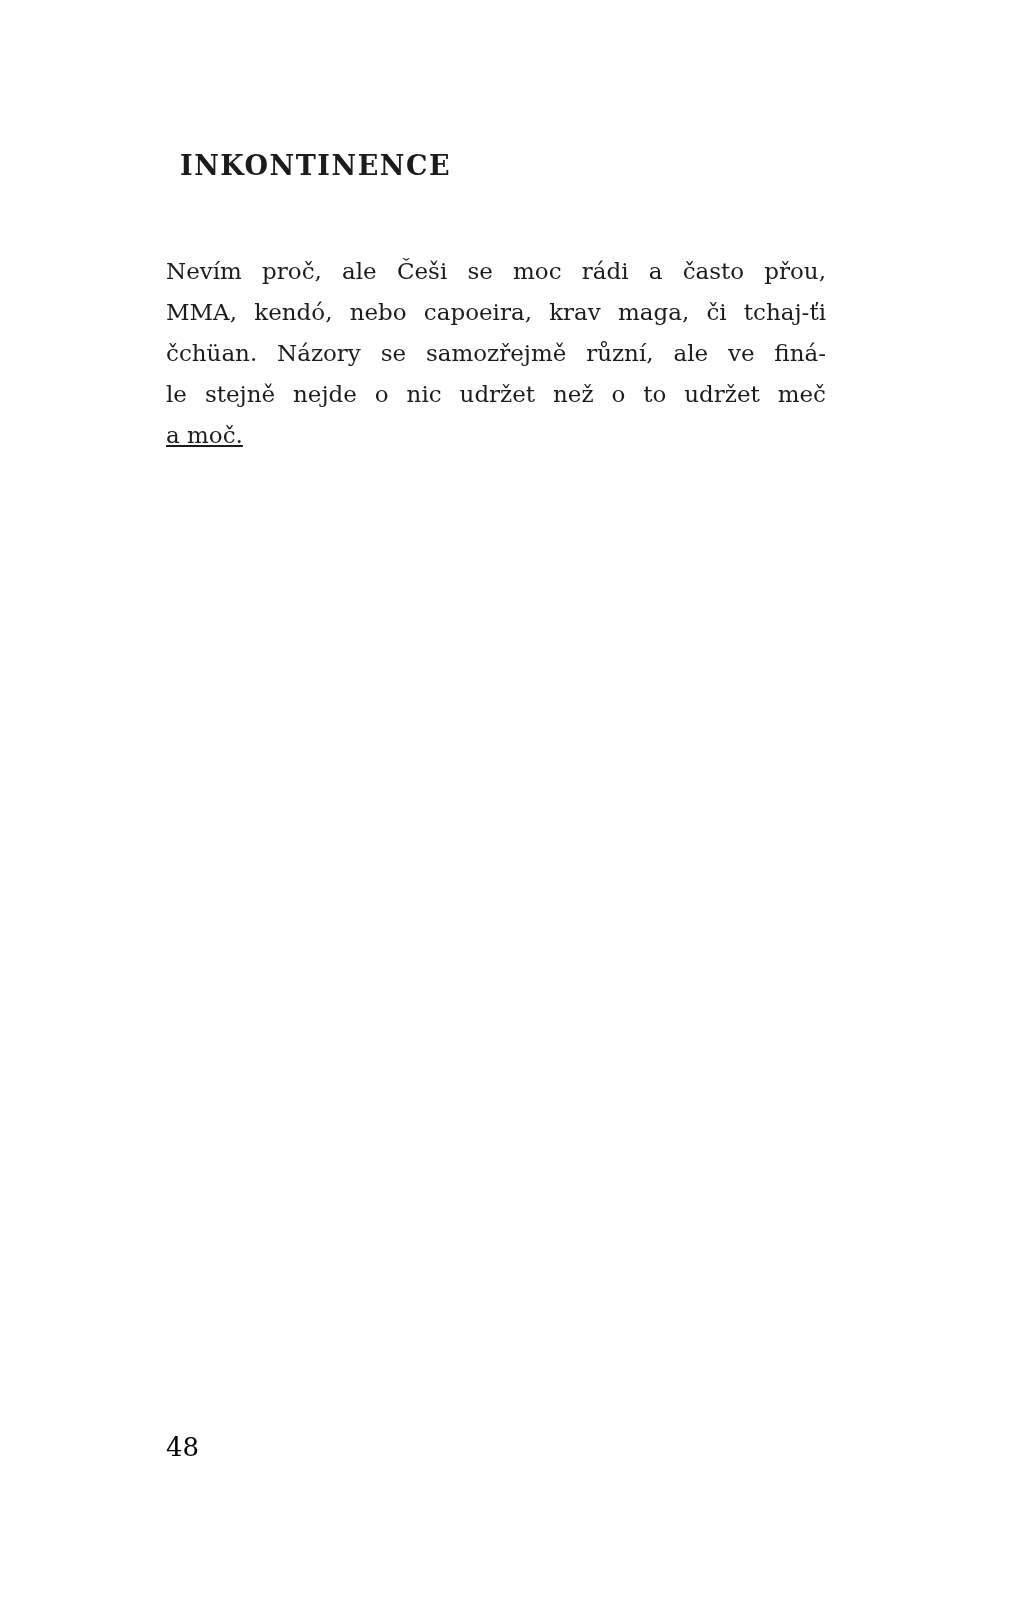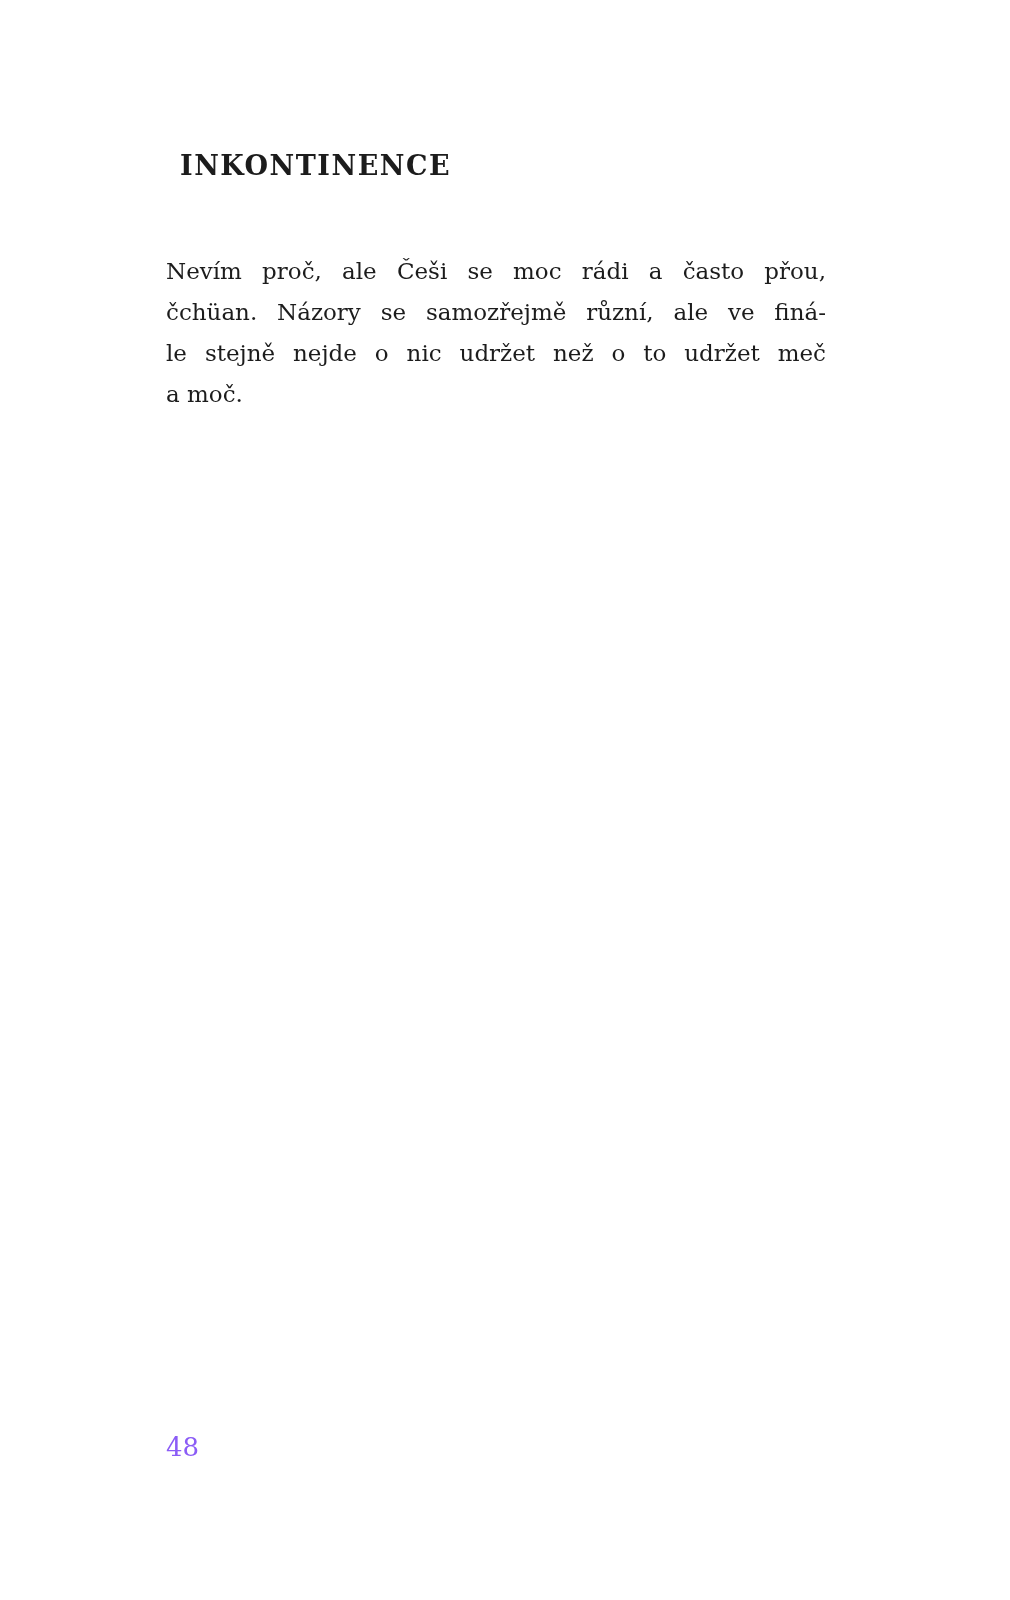--- a/index.html
+++ b/index.html
@@ -38,39 +38,41 @@
     line-height: 41px;
     height: 41px;
     overflow: hidden;
     text-align: justify;
     text-align-last: justify;
     color: #1c1c1c;
   }
   .text-line.last-line {
     text-align: right;
     text-align-last: left;
+    text-decoration: underline;
   }
   .page-number {
     position: absolute;
     left: 166px;
     top: 1432px;
     font-size: 26px;
     line-height: 30px;
-    color: #8b5cf6;
+    color: #000000;
   }
 </style>
 </head>
 <body>
 
 <div class="page">
 
   <h1 class="chapter-title">INKONTINENCE</h1>
 
   <div class="paragraph">
     <div class="text-line">Nevím proč, ale Češi se moc rádi a často přou,</div>
+    <div class="text-line">MMA, kendó, nebo capoeira, krav maga, či tchaj-ťi</div>
     <div class="text-line">čchüan. Názory se samozřejmě různí, ale ve finá-</div>
     <div class="text-line">le stejně nejde o nic udržet než o to udržet meč</div>
     <div class="text-line last-line">a moč.</div>
   </div>
 
   <div class="page-number">48</div>
 
 </div>
 
 </body></html>

